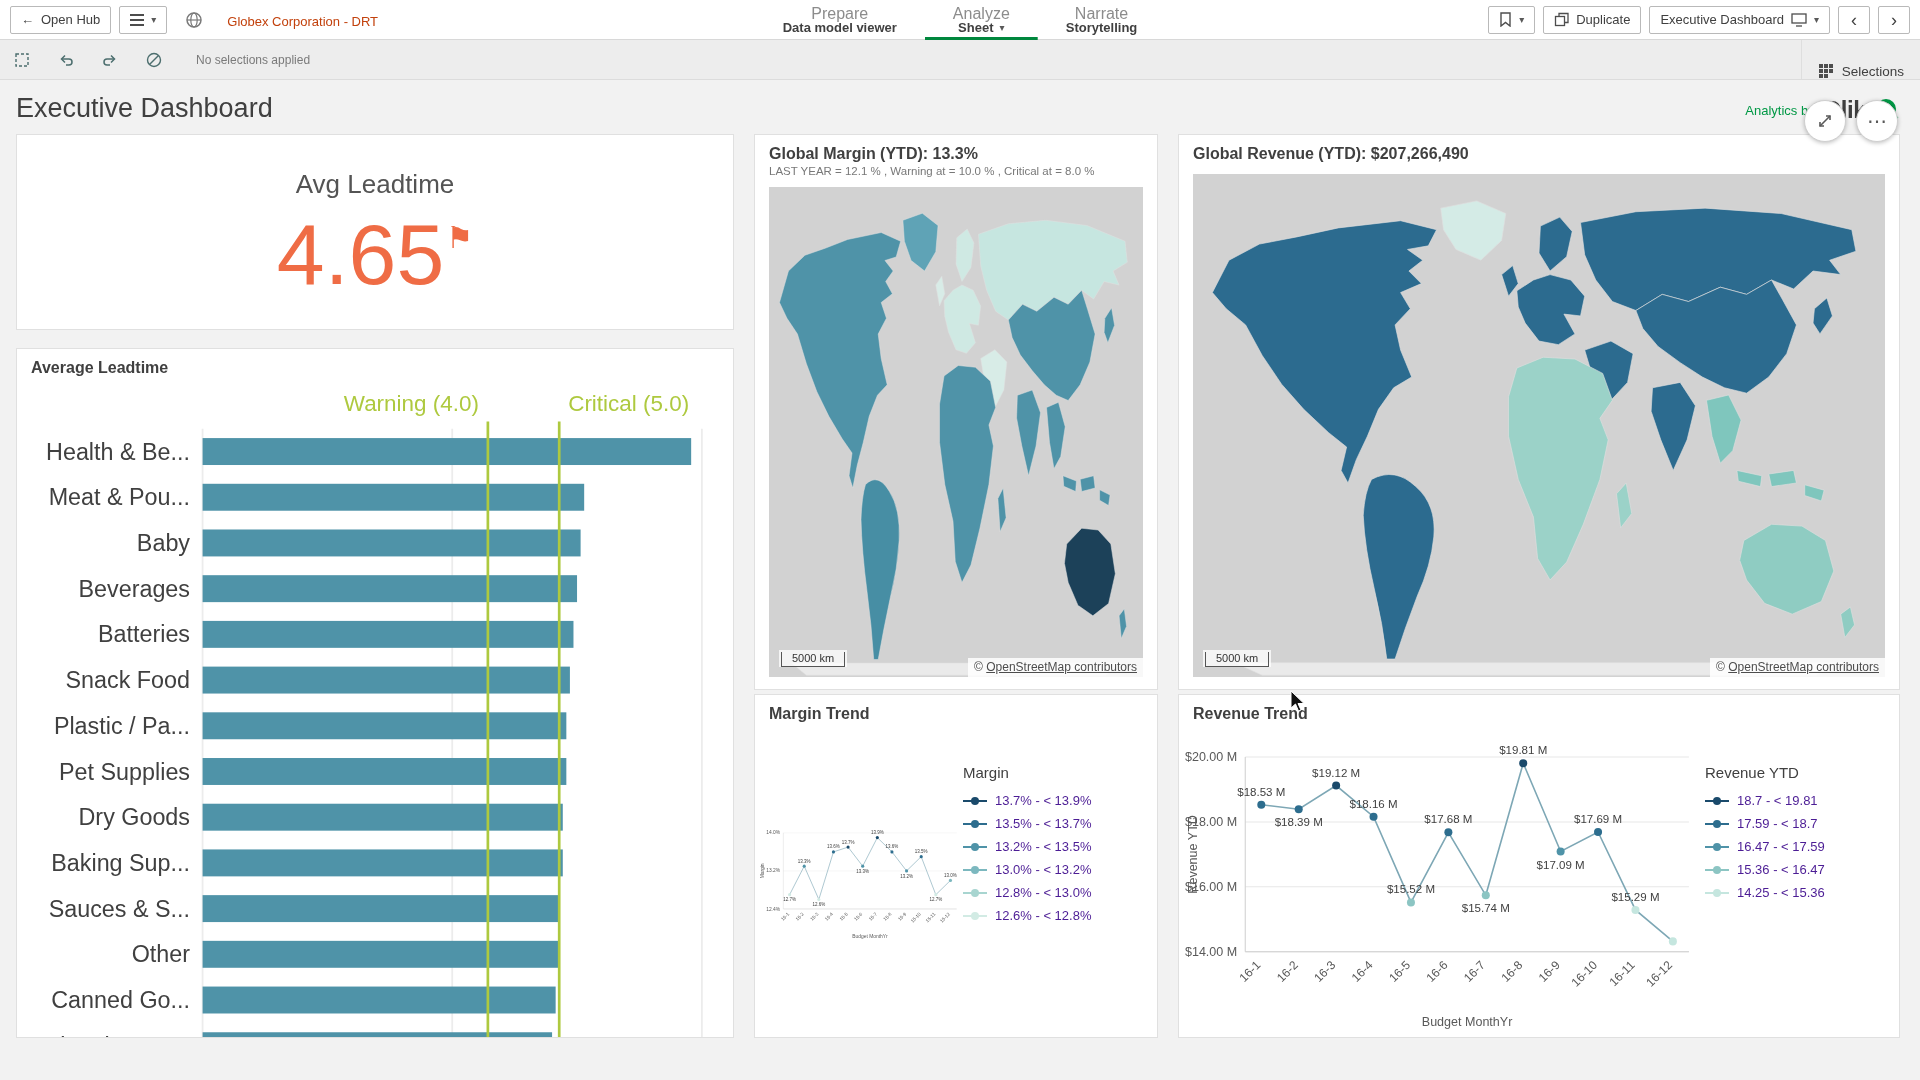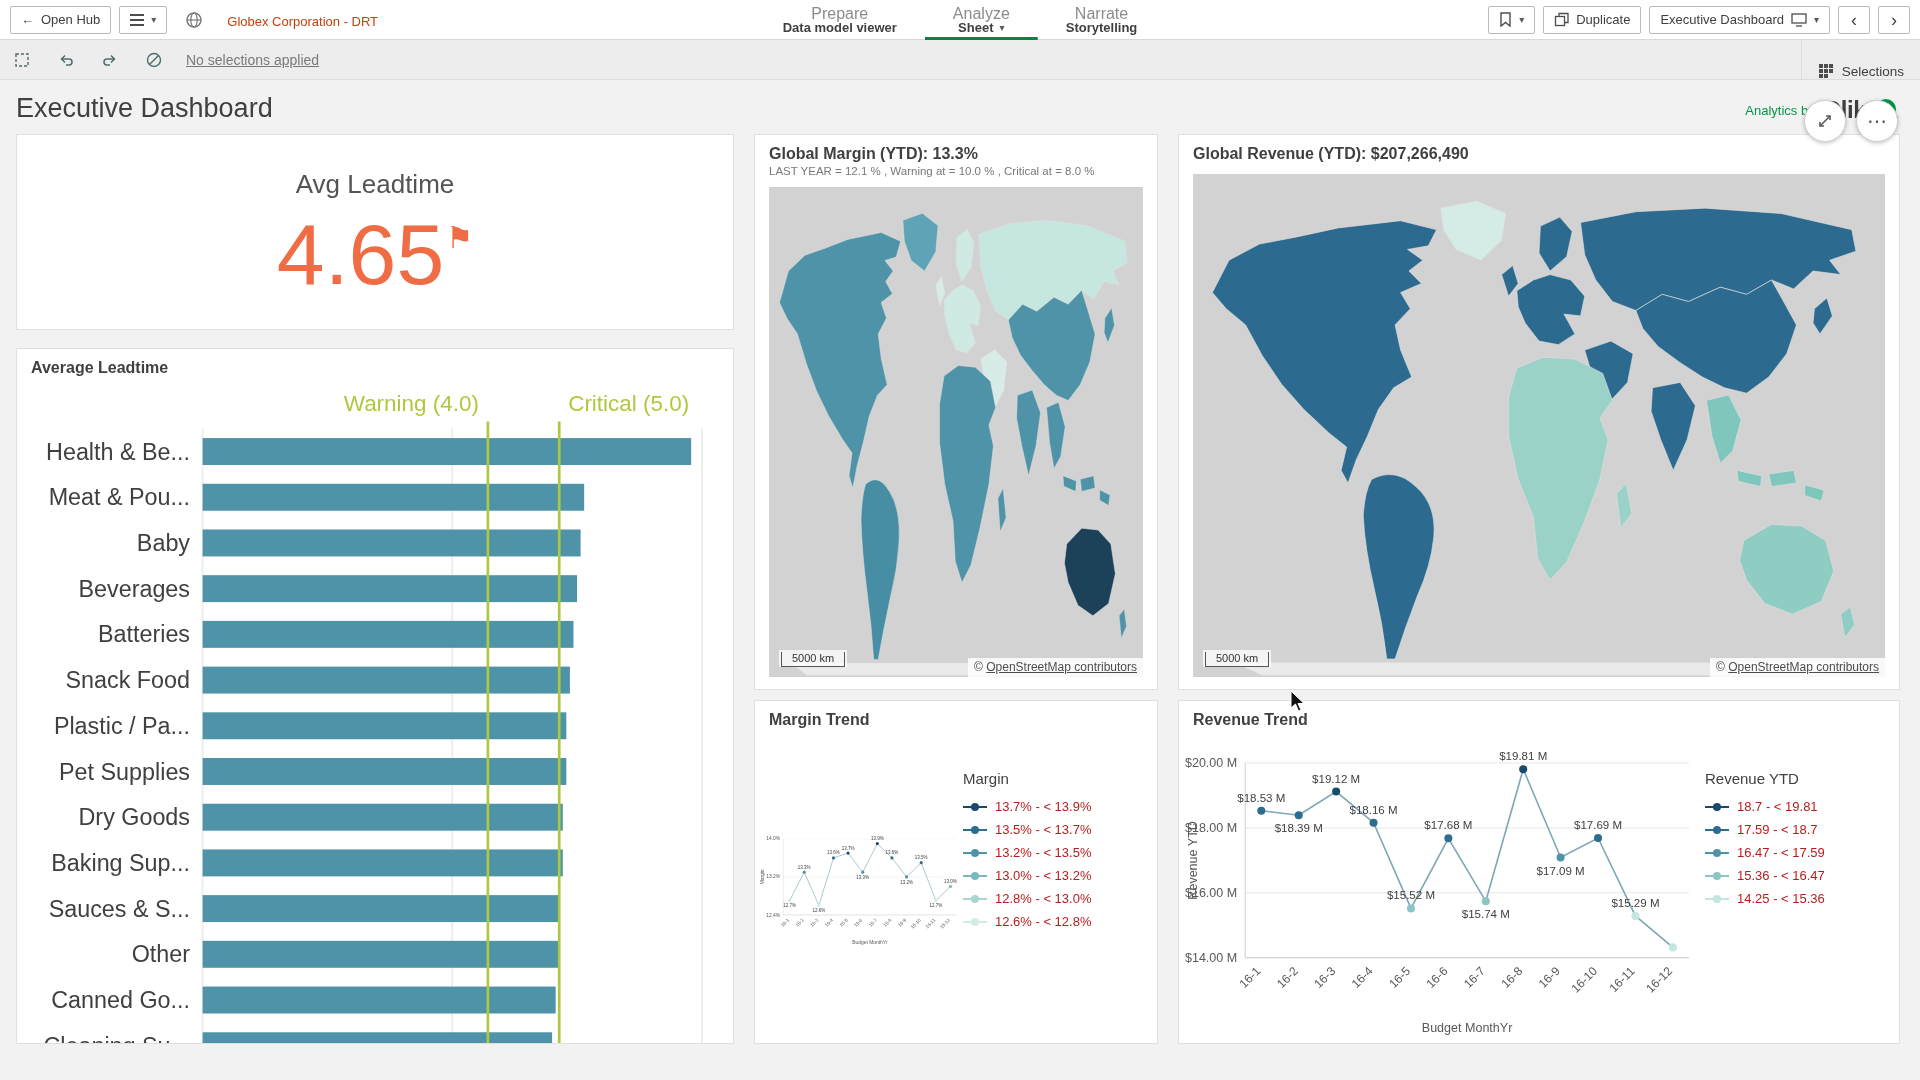--- a/index.html
+++ b/index.html
@@ -38,42 +38,42 @@
   .icon-btn-sq { width:32px; justify-content:center; padding:0 6px; }
   .chev { font-size:18px; line-height:1; color:#404040; }
 
   
   .selbar {
     height:40px; background:#ededed; border-bottom:1px solid #dcdcdc;
     display:flex; align-items:center; position:relative; z-index:9;
   }
   .sel-tools { display:flex; align-items:center; height:100%; }
   .sel-tool { width:44px; height:100%; display:flex; align-items:center; justify-content:center; cursor:pointer; border-right:1px solid transparent; }
-  .sel-msg { margin-left:10px; font-size:14px; color:#7a7a7a;text-decoration:underline; }
+  .sel-msg { margin-left:20px; font-size:12px; color:#7a7a7a; }
   .sel-right { margin-left:auto; display:flex; align-items:flex-end; gap:8px; height:100%; padding:0 16px; cursor:pointer; border-left:1px solid #dedede; font-size:13.5px; color:#404040; }
 
   
   .titlebar { display:flex; align-items:flex-start; justify-content:space-between; padding:12px 20px 8px 16px; height:54px; background:#f2f2f2; }
   .page-title { font-size:27px; font-weight:400; color:#404040; margin:0; line-height:32px; }
   .brand { display:flex; align-items:center; gap:8px; margin-top:4px; }
   .analytics-by { color:#009845; font-size:13px; }
   .qlik-word { font-size:24px; font-weight:bold; color:#3f3f3f; letter-spacing:-0.5px; }
   .float-btns { position:absolute; top:100px; right:22px; display:flex; gap:10px; z-index:20; }
   .circle-btn {
     width:42px; height:42px; border-radius:50%; background:#fff; border:1px solid #cfcfcf;
     box-shadow:0 1px 4px rgba(0,0,0,.25); display:flex; align-items:center; justify-content:center;
     cursor:pointer; color:#595959; font-size:20px;
   }
 
   
   .main {
     display:grid;
     grid-template-columns:718px 404px 722px;
     grid-template-rows:556px 344px;
-    gap:10px 20px;
+    gap:4px 20px;
     padding:0 16px 16px;
   }
   .panel { background:#fff; border:1px solid #e0e0e0; display:flex; flex-direction:column; overflow:hidden; position:relative; }
   .panel-head { padding:9px 14px 4px; }
   .panel-title { font-size:16px; font-weight:bold; color:#404040; line-height:20px; }
   .panel-subtitle { font-size:11.5px; color:#787878; margin-top:1px; }
   .mid-col { grid-row:1 / 3; display:flex; flex-direction:column; gap:18px; }
 
   
   .map-wrap { flex:1; margin:6px 14px 12px; position:relative; overflow:hidden; }
@@ -97,21 +97,21 @@
 
   
   .trend-body { flex:1; display:flex; padding:2px 8px 4px 4px; }
   .trend-body svg.trend { flex:1; height:100%; min-width:0; }
   .legend { width:186px; padding-top:34px; }
   .legend-title { font-size:15px; color:#404040; margin-bottom:12px; }
   .legend-item { display:flex; align-items:center; gap:8px; margin-bottom:8px; cursor:pointer; }
   .legend-glyph { position:relative; width:24px; height:10px; flex:0 0 24px; }
   .lg-line { position:absolute; left:0; right:0; top:4px; height:2px; }
   .lg-dot { position:absolute; left:8px; top:1px; width:8px; height:8px; border-radius:50%; }
-  .legend-label { font-size:13px; color:#b91c1c; white-space:nowrap;text-align:center; }
+  .legend-label { font-size:13px; color:#4c1d95; white-space:nowrap;text-align:center; }
 
   .cursor { position:absolute; left:1289px; top:690px; z-index:50; pointer-events:none; }
 </style>
 </head>
 <body>
 
 <header class="topbar">
   <div class="tb-left">
     <button class="tb-btn">
       <span>←</span>

